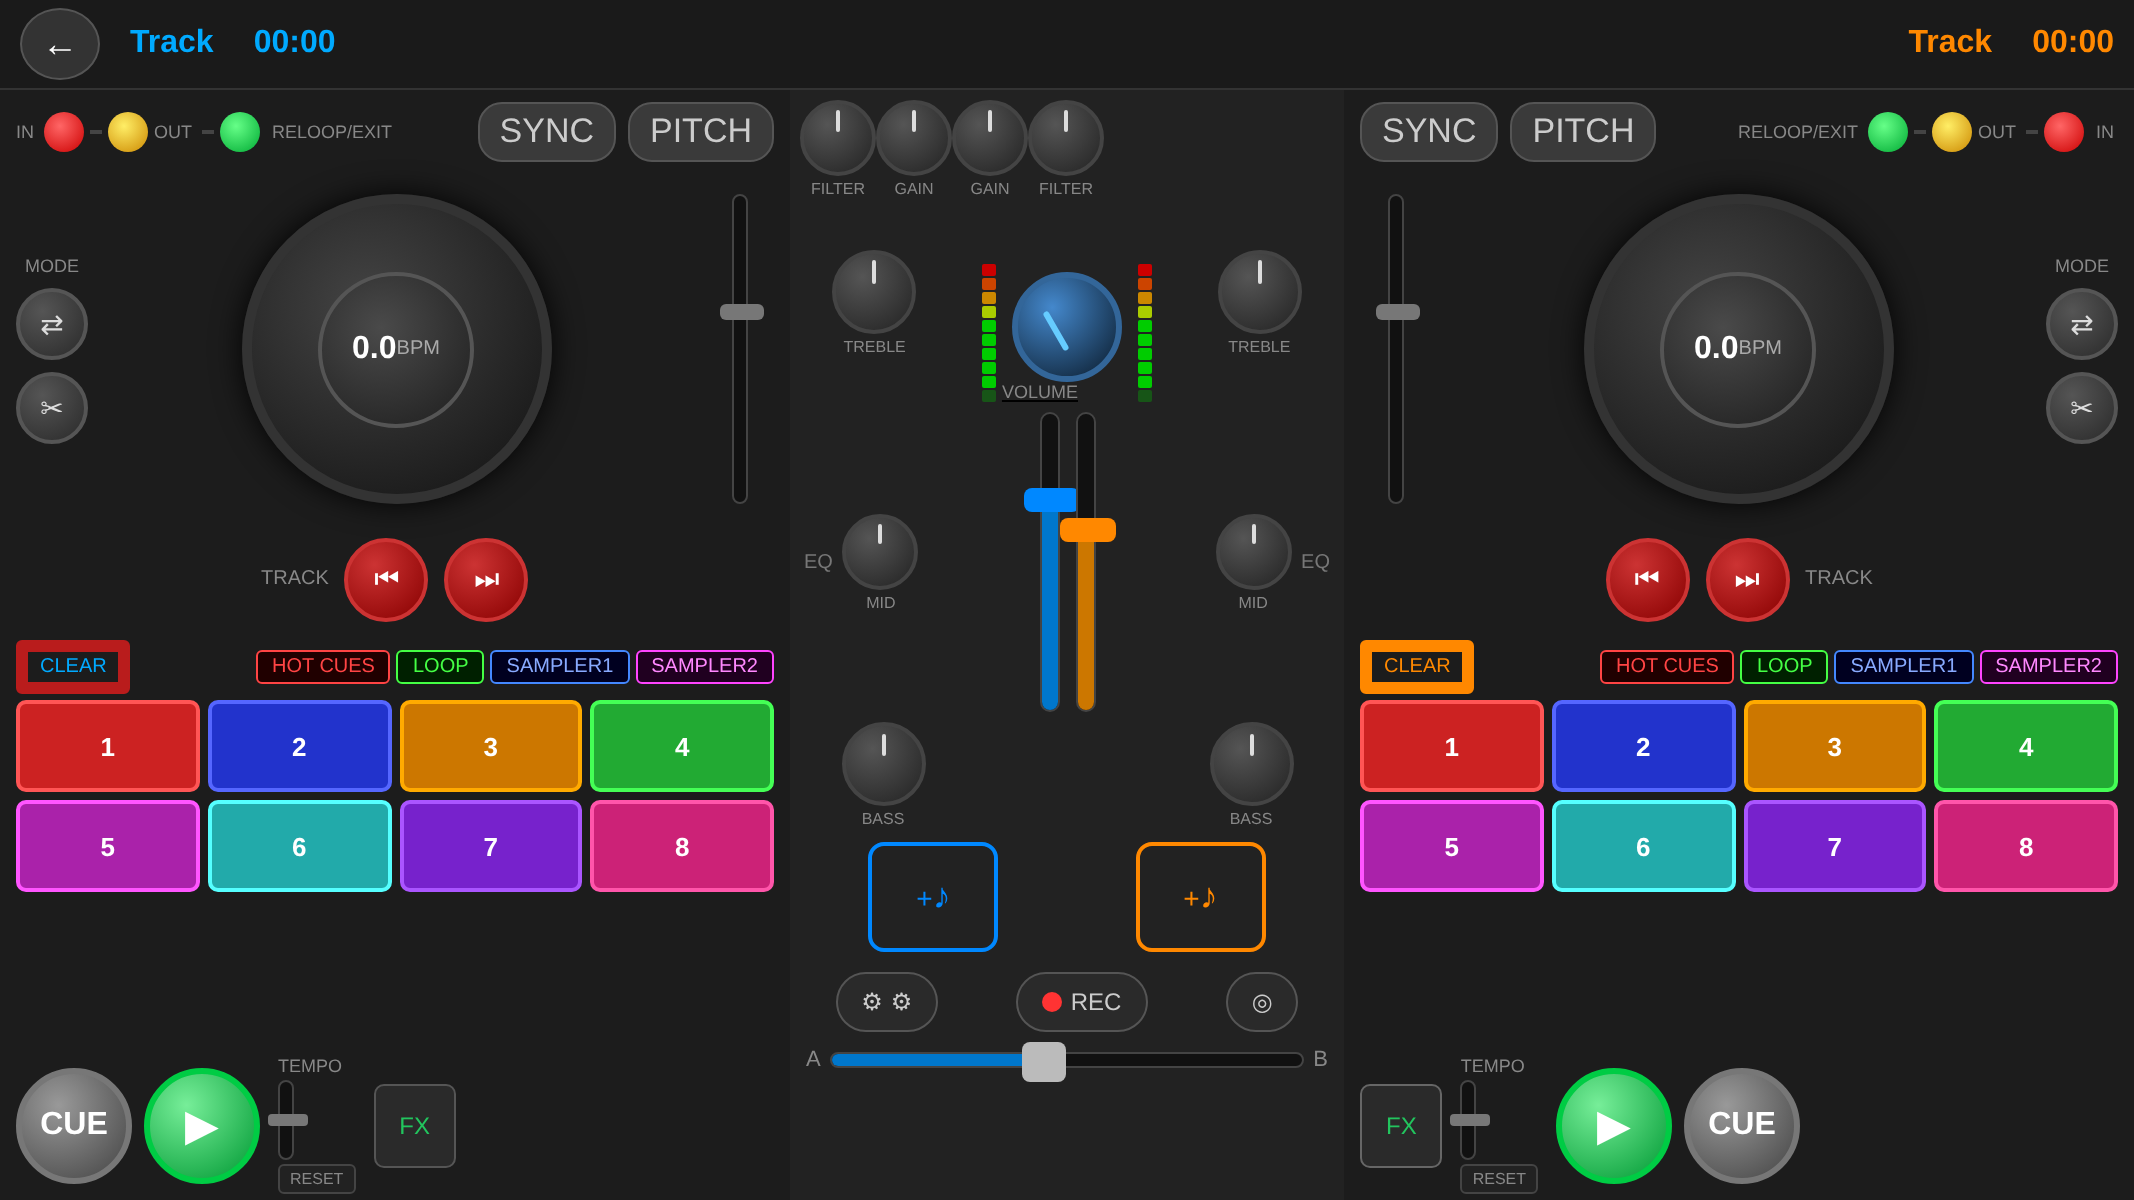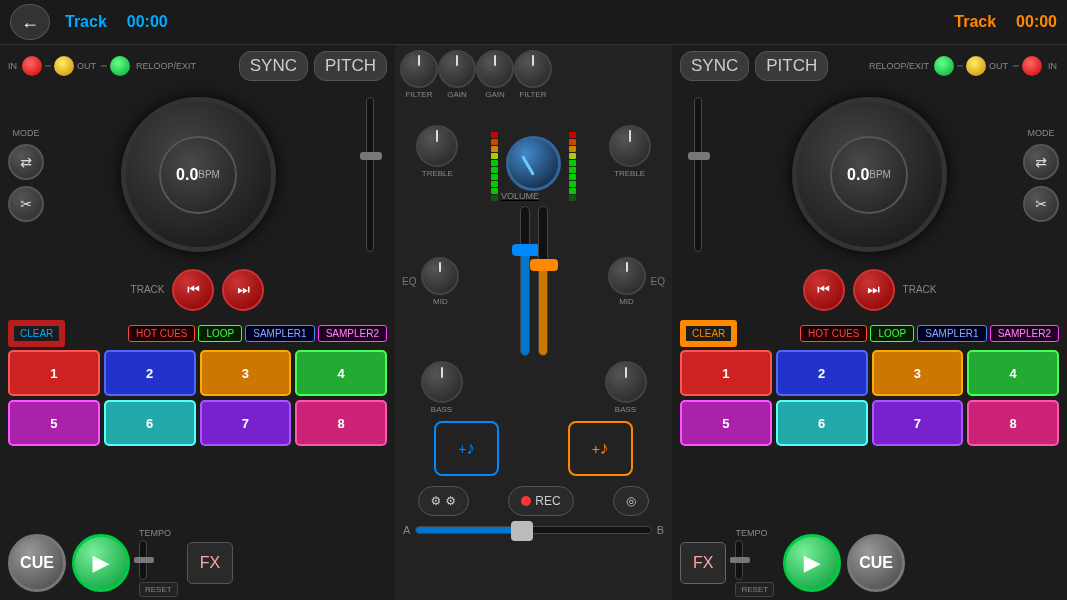--- a/index.html
+++ b/index.html
@@ -313,22 +313,22 @@
       border-radius: 3px;
       color: #888;
       font-size: 8px;
       padding: 2px 5px;
       cursor: pointer;
     }
     .fx-label-btn {
       background: #2a2a2a;
       border: 1px solid #555;
       border-radius: 5px;
-      color: #fca5a5;
-      font-size: 16px;
+      color: #22c55e;
+      font-size: 12px;
       padding: 20px 12px;
       cursor: pointer;
       height: 35px;
       display: flex; align-items: center;
     }
 
     
     .mixer-top-row {
       display: flex;
       justify-content: flex-start;

